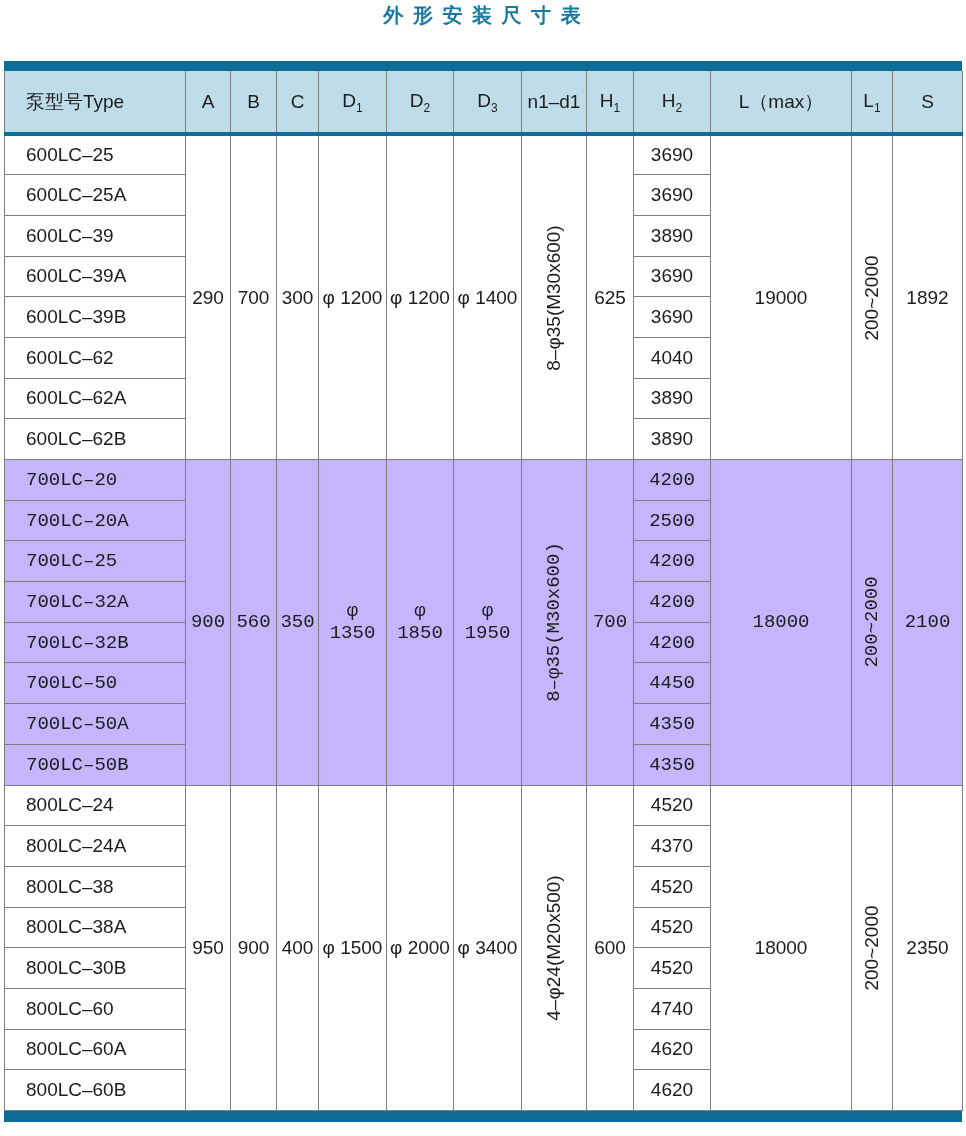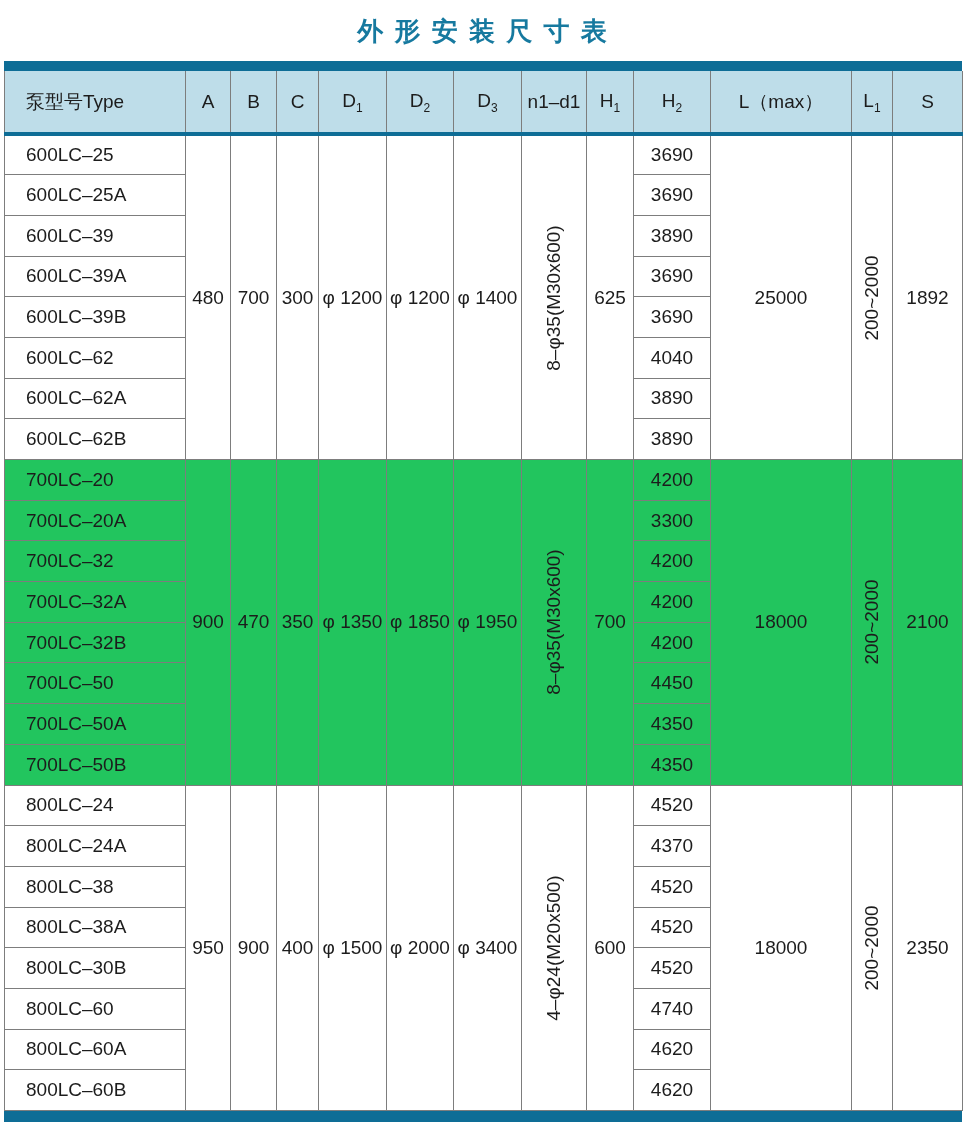--- a/index.html
+++ b/index.html
@@ -6,23 +6,23 @@
   html, body { margin: 0; padding: 0; }
   body {
     width: 966px; height: 1136px;
     background: #ffffff;
     font-family: "Liberation Sans", "DejaVu Sans", sans-serif;
     color: #1c1c1c;
   }
   .page { position: relative; width: 966px; height: 1136px; overflow: hidden; }
   .title {
     height: 61px;
-    padding-top: 14px;
+    padding-top: 2px;
     text-align: center;
-    font-size: 26px;
+    font-size: 20px;
     font-weight: bold;
     letter-spacing: 2px;
     color: #16799f;
   }
   .tbl-wrap { margin: 0 4px; width: 958px; }
   .topbar { height: 10px; background: #0e6d96; }
   .bottombar { height: 11px; background: #0e6d96; }
   table {
     width: 958px;
     border-collapse: collapse;
@@ -38,21 +38,21 @@
     background: #ffffff;
   }
   thead th {
     height: 63px;
     background: #bedde9;
     border-top: 0;
     border-bottom: 4px solid #0e6d96;
   }
   tbody td { height: 40.7px; }
   .col-type, .type { text-align: left; padding-left: 21px; }
-  tbody.band td { background: #22c55e; }
+  tbody.band td { background: #c4b5fd; font-family: Liberation Mono, monospace; }
   sub { font-size: 12px; line-height: 1; }
   .rot-cell { position: relative; }
   .rot {
     position: absolute;
     left: 50%; top: 50%;
     transform: translate(-50%, -50%) rotate(-90deg);
     white-space: nowrap;
     font-size: 19px;
   }
 </style>
@@ -95,32 +95,32 @@
           <th><span>H</span><sub>2</sub></th>
           <th><span>L（max）</span></th>
           <th><span>L</span><sub>1</sub></th>
           <th><span>S</span></th>
         </tr>
       </thead>
 
       <tbody>
         <tr>
           <td class="type">600LC–25</td>
-          <td rowspan="8">480</td>
+          <td rowspan="8">290</td>
           <td rowspan="8">700</td>
           <td rowspan="8">300</td>
           <td rowspan="8">φ 1200</td>
           <td rowspan="8">φ 1200</td>
           <td rowspan="8">φ 1400</td>
           <td rowspan="8" class="rot-cell">
               <span class="rot">8–φ35(M30x600)</span>
             </td>
           <td rowspan="8">625</td>
           <td>3690</td>
-          <td rowspan="8">25000</td>
+          <td rowspan="8">19000</td>
           <td rowspan="8" class="rot-cell">
               <span class="rot">200~2000</span>
             </td>
           <td rowspan="8">1892</td>
         </tr>
         <tr>
             <td class="type">600LC–25A</td>
             <td>3690</td>
           </tr>
         <tr>
@@ -146,42 +146,42 @@
         <tr>
             <td class="type">600LC–62B</td>
             <td>3890</td>
           </tr>
       </tbody>
 
       <tbody class="band">
         <tr>
           <td class="type">700LC–20</td>
           <td rowspan="8">900</td>
-          <td rowspan="8">470</td>
+          <td rowspan="8">560</td>
           <td rowspan="8">350</td>
           <td rowspan="8">φ 1350</td>
           <td rowspan="8">φ 1850</td>
           <td rowspan="8">φ 1950</td>
           <td rowspan="8" class="rot-cell">
               <span class="rot">8–φ35(M30x600)</span>
             </td>
           <td rowspan="8">700</td>
           <td>4200</td>
           <td rowspan="8">18000</td>
           <td rowspan="8" class="rot-cell">
               <span class="rot">200~2000</span>
             </td>
           <td rowspan="8">2100</td>
         </tr>
         <tr>
             <td class="type">700LC–20A</td>
-            <td>3300</td>
-          </tr>
-        <tr>
-            <td class="type">700LC–32</td>
+            <td>2500</td>
+          </tr>
+        <tr>
+            <td class="type">700LC–25</td>
             <td>4200</td>
           </tr>
         <tr>
             <td class="type">700LC–32A</td>
             <td>4200</td>
           </tr>
         <tr>
             <td class="type">700LC–32B</td>
             <td>4200</td>
           </tr>

